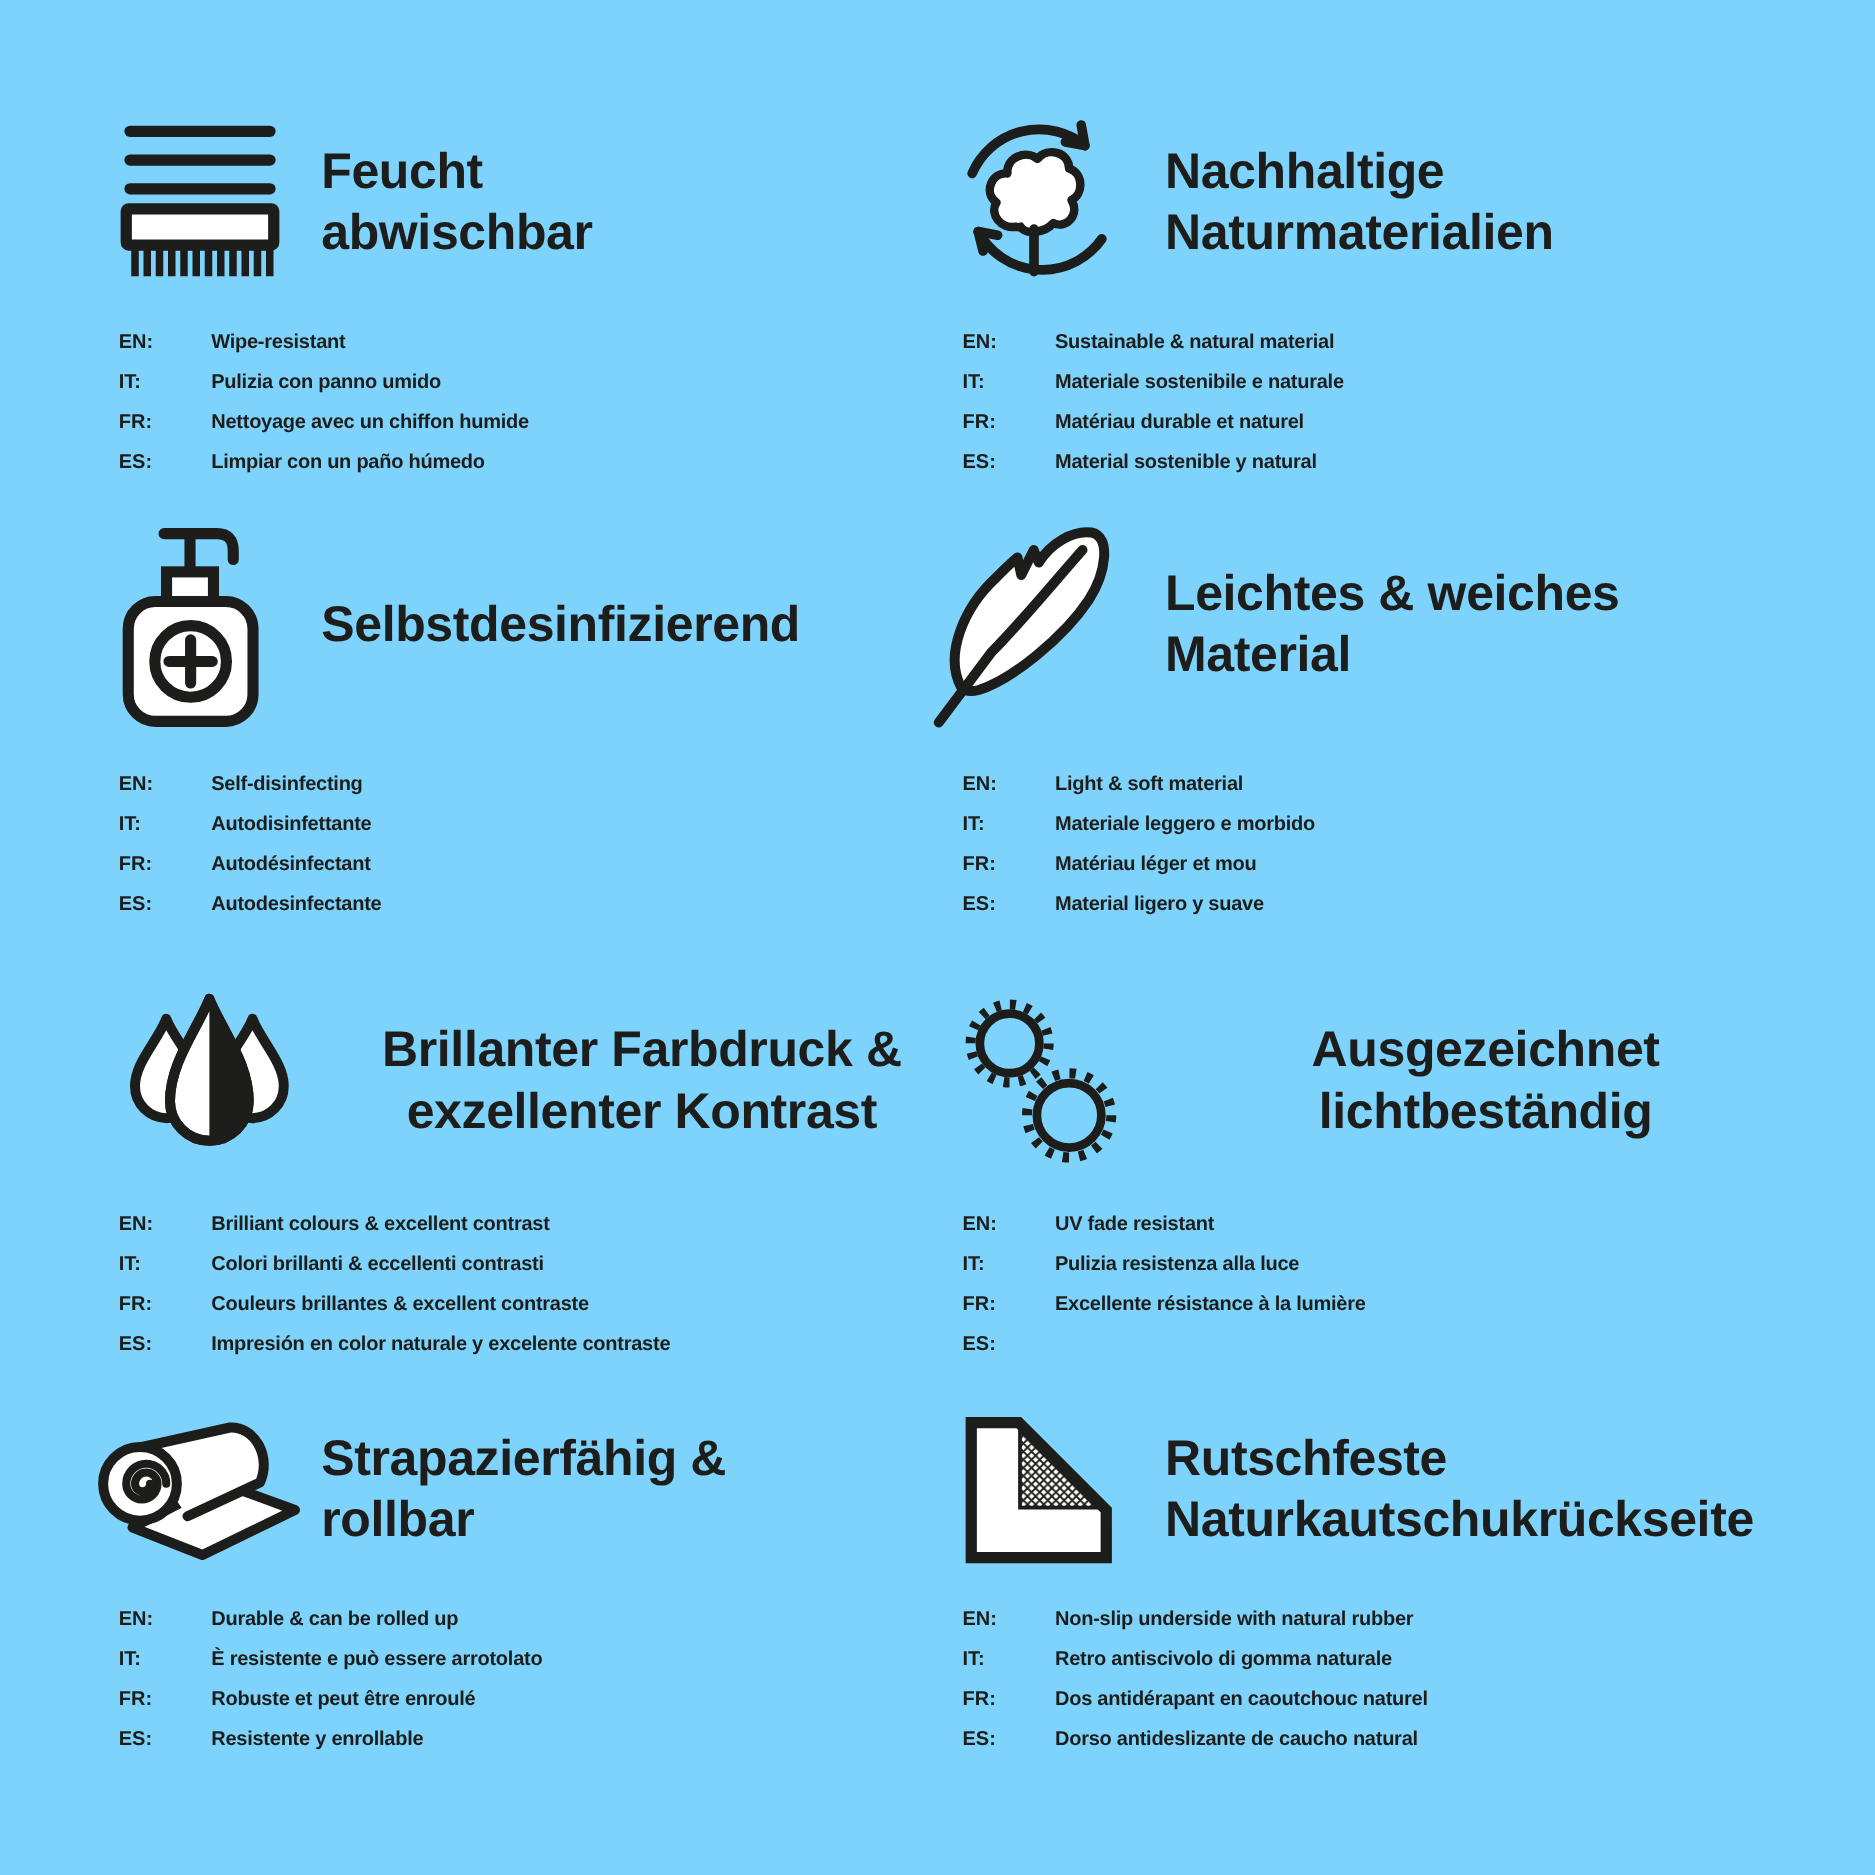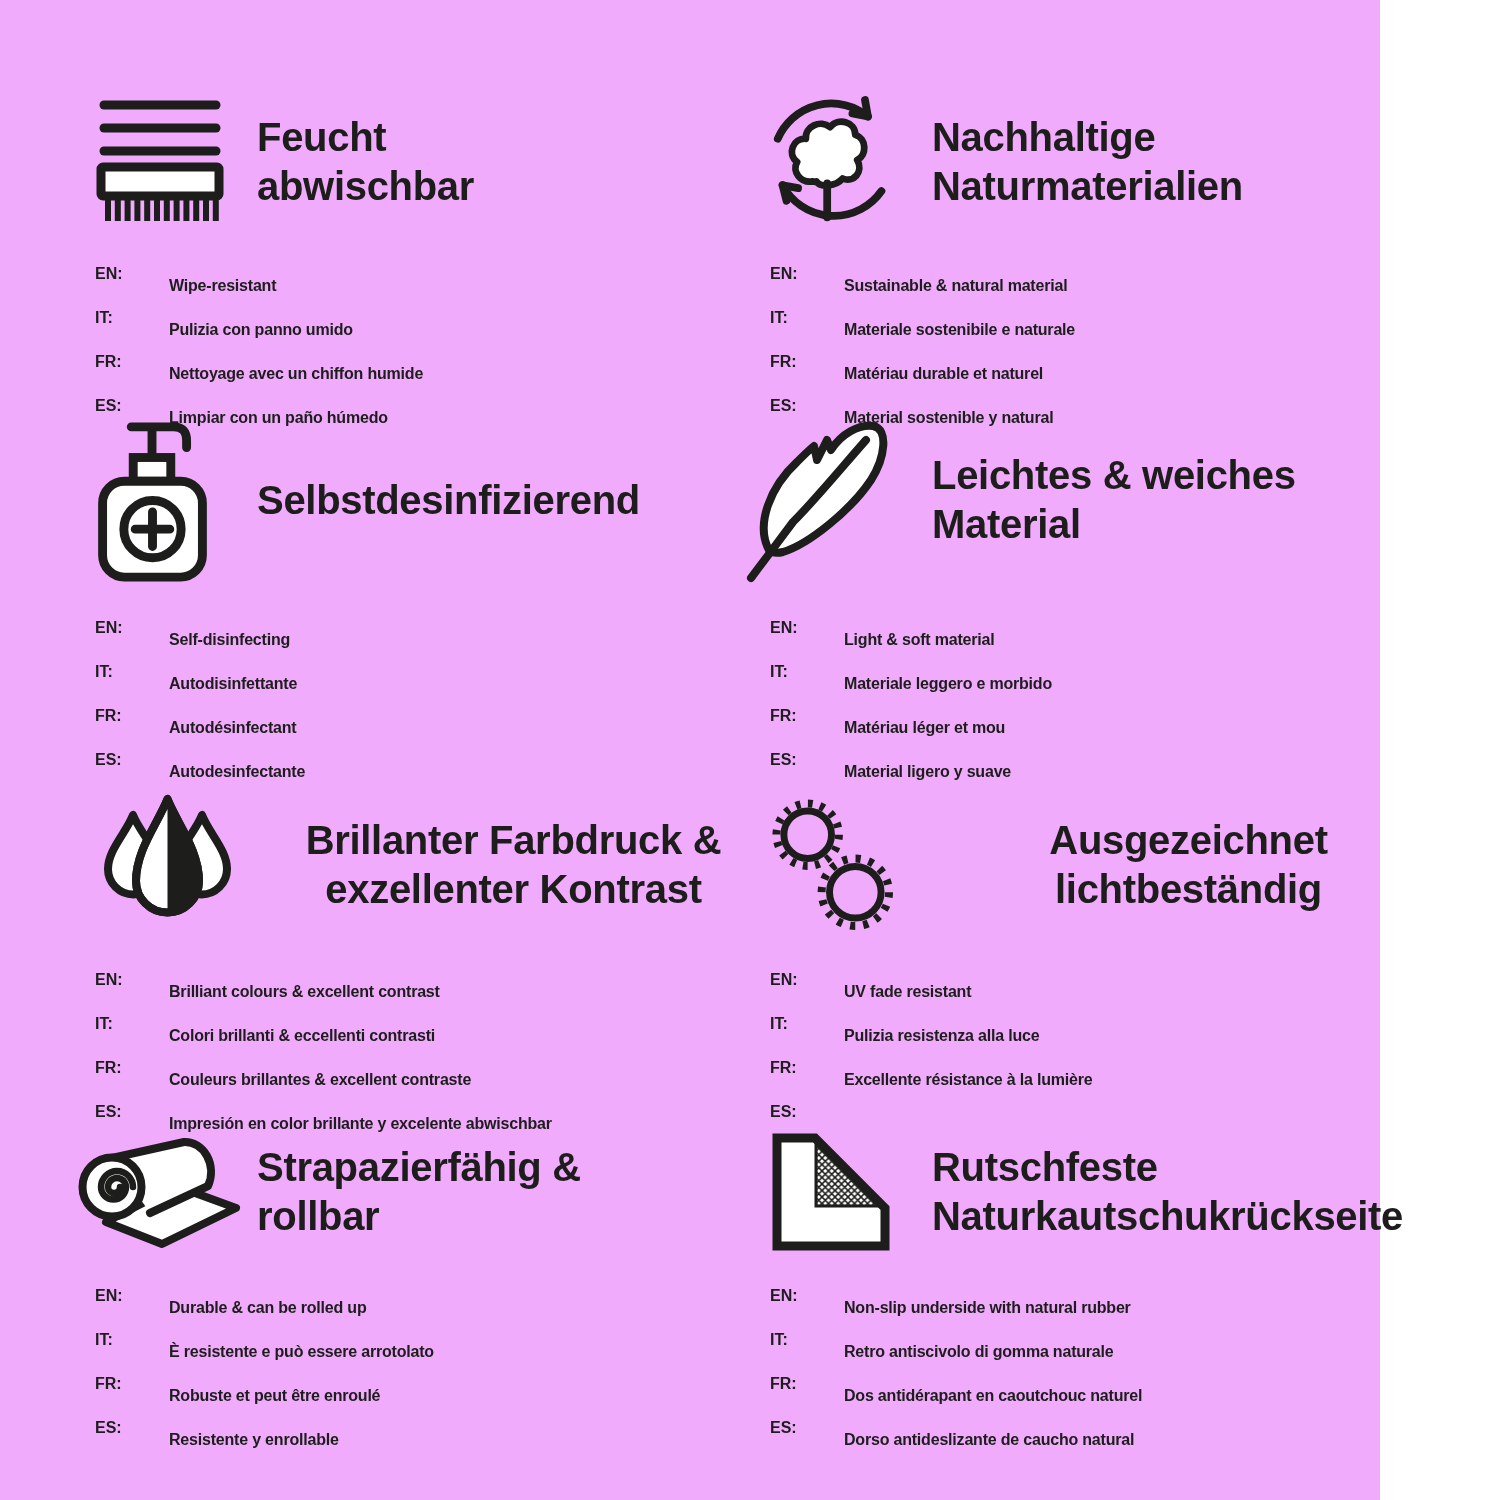--- a/index.html
+++ b/index.html
@@ -1,21 +1,21 @@
 <!DOCTYPE html>
 <html><head>
 <meta charset="utf-8">
 <style>
   html,body{margin:0;padding:0;background:#ffffff;}
   .sheet{
     position:relative;
-    width:1380px;height:1500px;
+    width:1500px;height:1500px;
     box-sizing:border-box;
     padding:92px 50px 0 95px;
-    background:#f0abfc;
+    background:#7dd3fc;
     color:#1d1d1b;
     font-family:"Liberation Sans","DejaVu Sans",sans-serif;
     display:grid;
     grid-template-columns:675px 675px;
     grid-template-rows:322px 378px 338px 360px;
   }
   .feature{overflow:visible;}
   .head{display:flex;align-items:center;}
   .r1 .head{height:140px;}
   .r2 .head{height:172px;}
@@ -25,21 +25,21 @@
   .title{
     margin:0;flex:1;
     font-size:40px;line-height:49px;font-weight:700;
     letter-spacing:-0.3px;
     white-space:pre-line;
     color:#1d1d1b;
   }
   .trans{margin-top:26px;}
   .trow{display:flex;font-size:16px;line-height:32px;}
   .lang{flex:0 0 74px;font-weight:700;}
-  .txt{font-weight:600;letter-spacing:-0.2px;margin-top:12px;}
+  .txt{font-weight:600;letter-spacing:-0.2px;}
   .ic{stroke:#1d1d1b;fill:none;stroke-linecap:round;}
   .ov{margin-left:-25px;}
   .ovf{margin-left:-20px;}
 </style>
 </head>
 <body>
 
 <div class="sheet">
 
   <section class="feature r1">
@@ -216,21 +216,21 @@
       <div class="trow">
           <span class="lang">IT:</span>
           <span class="txt">Colori brillanti &amp; eccellenti contrasti</span>
         </div>
       <div class="trow">
           <span class="lang">FR:</span>
           <span class="txt">Couleurs brillantes &amp; excellent contraste</span>
         </div>
       <div class="trow">
           <span class="lang">ES:</span>
-          <span class="txt">Impresión en color brillante y excelente abwischbar</span>
+          <span class="txt">Impresión en color naturale y excelente contraste</span>
         </div>
     </div>
   </section>
 
   <section class="feature r3">
     <div class="head">
       <div class="icon-box">
         <svg class="ic" width="124" height="140" viewBox="0 0 125 141">
           <circle cx="38" cy="40" r="24" stroke-width="7"></circle>
           <circle cx="38" cy="40" r="31.5" stroke-width="8" stroke-linecap="butt" stroke-dasharray="4.8 7.57"></circle>

